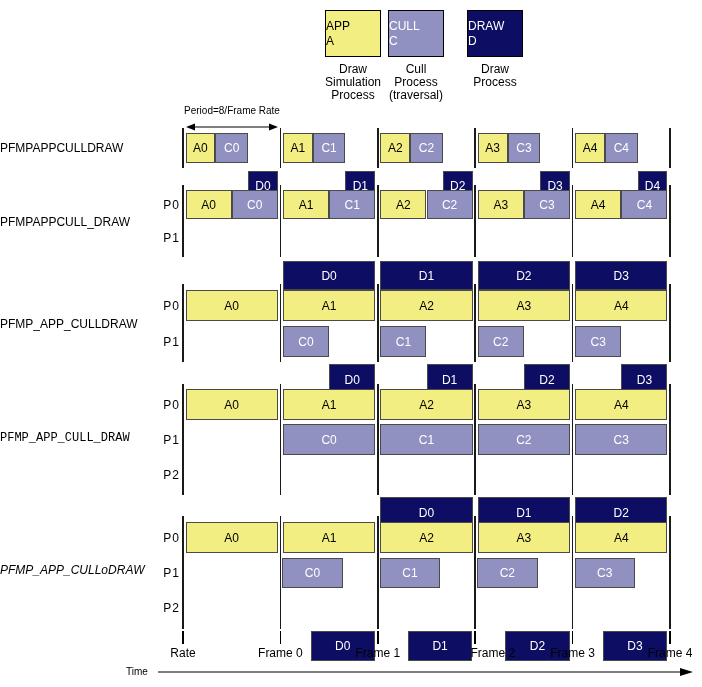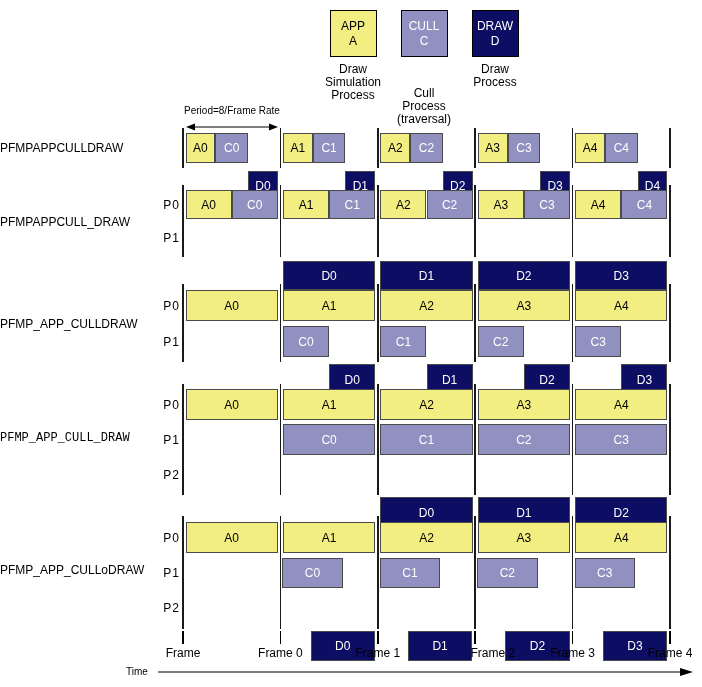--- a/index.html
+++ b/index.html
@@ -1,21 +1,21 @@
 <!DOCTYPE html>
 <html style="--app-fill: #f3ee82; --app-text: #000000; --cull-fill: #9191c1; --cull-text: #ffffff; --draw-fill: #0d0d63; --draw-text: #ffffff; --bar-border: #4a4a4a;"><head>
 <meta charset="utf-8">
 <style>
   html,body{margin:0;padding:0;background:#ffffff;}
   #canvas{position:relative;width:702px;height:687px;background:#fff;overflow:hidden;
           font-family:"Liberation Sans","DejaVu Sans",sans-serif;color:#000;}
   
   .legend-item{position:absolute;width:120px;display:flex;flex-direction:column;align-items:center;}
-  .swatch{width:47px;height:47px;border:1px solid #000;box-sizing:border-box;
-          display:flex;flex-direction:column;align-items:center;justify-content:center;
+  .swatch{width:56px;height:47px;border:1px solid #000;box-sizing:border-box;
+          display:flex;flex-direction:column;align-items:flex-start;justify-content:center;
           font-size:12px;line-height:15px;}
   .swatch.app{background:var(--app-fill);color:var(--app-text);}
   .swatch.cull{background:var(--cull-fill);color:var(--cull-text);}
   .swatch.draw{background:var(--draw-fill);color:var(--draw-text);}
   .caption{margin-top:6px;font-size:12px;line-height:13px;text-align:center;white-space:pre-line;}
   
   .period-label{position:absolute;left:162px;top:105px;width:140px;text-align:center;font-size:10px;}
   .period-arrow{position:absolute;left:186px;top:122px;}
   
   .vline{position:absolute;width:1.5px;background:#1a1a1a;}
@@ -39,21 +39,21 @@
 
   <div class="legend-item" style="left:293px;top:10px;">
     <div class="swatch app">
       <div>APP</div>
       <div>A</div>
     </div>
     <div class="caption">Draw
 Simulation
 Process</div>
   </div>
-  <div class="legend-item" style="left:364px;top:10px;gap:24px;">
+  <div class="legend-item" style="left:356px;top:10px;">
     <div class="swatch cull">
       <div>CULL</div>
       <div>C</div>
     </div>
     <div class="caption">Cull
 Process
 (traversal)</div>
   </div>
   <div class="legend-item" style="left:435px;top:10px;">
     <div class="swatch draw">
@@ -160,39 +160,39 @@
       <div class="plabel" style="top: 467.5px;">P2</div>
       <div class="bar draw" style="left: 380.3px; top: 459px; width: 92.4px; height: 31px;">D0</div>
       <div class="bar draw" style="left: 477.7px; top: 459px; width: 92.4px; height: 31px;">D1</div>
       <div class="bar draw" style="left: 575.1px; top: 459px; width: 92.4px; height: 31px;">D2</div>
       <div class="vline" style="left: 182.25px; top: 516px; height: 113px;"></div>
       <div class="vline" style="left: 279.65px; top: 516px; height: 113px;"></div>
       <div class="vline" style="left: 377.05px; top: 516px; height: 113px;"></div>
       <div class="vline" style="left: 474.45px; top: 516px; height: 113px;"></div>
       <div class="vline" style="left: 571.85px; top: 516px; height: 113px;"></div>
       <div class="vline" style="left: 669.25px; top: 516px; height: 113px;"></div>
-      <div class="dlabel" style="top: 563px;">PFMP_APP_CULLoDRAW</div>
+      <div class="dlabel" style="top: 563px; font-style: italic;">PFMP_APP_CULLoDRAW</div>
       <div class="plabel" style="top: 530.5px;">P0</div>
       <div class="bar app" style="left: 185.5px; top: 522px; width: 92.4px; height: 31px;">A0</div>
       <div class="bar app" style="left: 282.9px; top: 522px; width: 92.4px; height: 31px;">A1</div>
       <div class="bar app" style="left: 380.3px; top: 522px; width: 92.4px; height: 31px;">A2</div>
       <div class="bar app" style="left: 477.7px; top: 522px; width: 92.4px; height: 31px;">A3</div>
       <div class="bar app" style="left: 575.1px; top: 522px; width: 92.4px; height: 31px;">A4</div>
       <div class="plabel" style="top: 566px;">P1</div>
       <div class="bar cull" style="left: 282.348px; top: 558px; width: 60.388px; height: 30px;">C0</div>
       <div class="bar cull" style="left: 379.748px; top: 558px; width: 60.388px; height: 30px;">C1</div>
       <div class="bar cull" style="left: 477.148px; top: 558px; width: 60.388px; height: 30px;">C2</div>
       <div class="bar cull" style="left: 574.548px; top: 558px; width: 60.388px; height: 30px;">C3</div>
       <div class="plabel" style="top: 601px;">P2</div>
       <div class="bar draw" style="left: 310.594px; top: 593px; width: 64.284px; height: 30px;">D0</div>
       <div class="bar draw" style="left: 407.994px; top: 593px; width: 64.284px; height: 30px;">D1</div>
       <div class="bar draw" style="left: 505.394px; top: 593px; width: 64.284px; height: 30px;">D2</div>
       <div class="bar draw" style="left: 602.794px; top: 593px; width: 64.284px; height: 30px;">D3</div>
       <div class="tick" style="left: 182.25px;"></div>
-      <div class="tick-label" style="left: 143px;">Frame</div>
+      <div class="tick-label" style="left: 143px;">Rate</div>
       <div class="tick" style="left: 279.65px;"></div>
       <div class="tick-label" style="left: 240.4px;">Frame 0</div>
       <div class="tick" style="left: 377.05px;"></div>
       <div class="tick-label" style="left: 337.8px;">Frame 1</div>
       <div class="tick" style="left: 474.45px;"></div>
       <div class="tick-label" style="left: 435.2px; text-align: right;">Frame 2</div>
       <div class="tick" style="left: 571.85px;"></div>
       <div class="tick-label" style="left: 532.6px;">Frame 3</div>
       <div class="tick" style="left: 669.25px;"></div>
       <div class="tick-label" style="left: 630px;">Frame 4</div>

